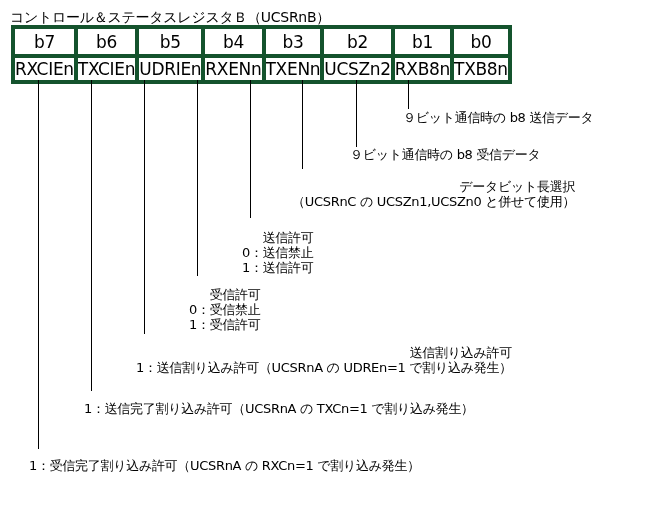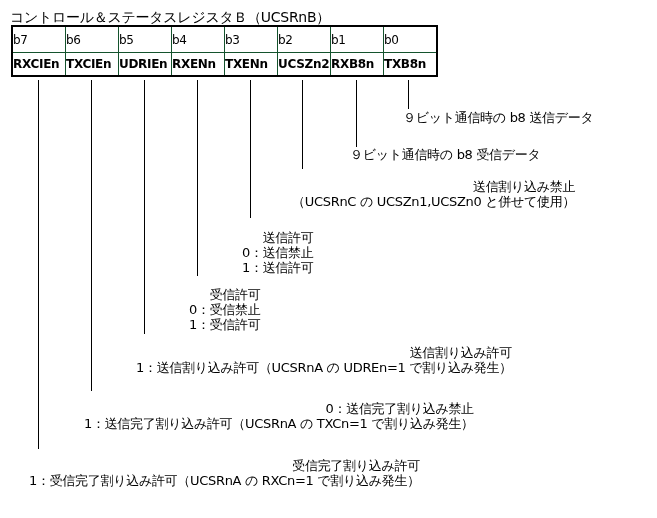--- a/index.html
+++ b/index.html
@@ -10,25 +10,25 @@
     .title {
       position: absolute; left: 10px; top: 8px; font-size: 14px; line-height: 18px;
       white-space: nowrap; letter-spacing: -0.3px;
     }
     table.reg {
       position: absolute; left: 11px; top: 25px;
       border-collapse: collapse; border: 2px solid #000;
       table-layout: fixed;
     }
     table.reg td {
-      border: 1px solid #14532d; width: 52px; padding: 0; 
-      font-size: 12px; white-space: nowrap; overflow: hidden; letter-spacing: -0.3px;
+      border: 4px solid #14532d; width: 52px; padding: 0; text-align: center;
+      font-size: 17px; white-space: nowrap; overflow: hidden; letter-spacing: -0.3px;
     }
     table.reg tr.bits td { height: 25px; }
-    table.reg tr.names td { height: 22px; font-weight: bold; }
+    table.reg tr.names td { height: 22px; }
     .vline { position: absolute; width: 1px; background: #000; }
     .desc {
       position: absolute; font-size: 13px; line-height: 15px; white-space: nowrap; letter-spacing: -0.3px; text-align: right;
     }
     .desc div { white-space: nowrap; }
   </style>
 </head>
 <body>
 
 <div class="title">コントロール＆ステータスレジスタＢ（UCSRnB）</div>
@@ -69,21 +69,21 @@
 
 <div class="desc" style="left:403px; top:110px;">
   <div>９ビット通信時の b8 送信データ</div>
 </div>
 
 <div class="desc" style="left:350px; top:147px;">
   <div>９ビット通信時の b8 受信データ</div>
 </div>
 
 <div class="desc" style="left:292px; top:179px;">
-  <div>送信割り込み禁止</div>
+  <div>データビット長選択</div>
   <div>（UCSRnC の UCSZn1,UCSZn0 と併せて使用）</div>
 </div>
 
 <div class="desc" style="left:242px; top:230px;">
   <div>送信許可</div>
   <div>0：送信禁止</div>
   <div>1：送信許可</div>
 </div>
 
 <div class="desc" style="left:189px; top:287px;">
@@ -91,20 +91,18 @@
   <div>0：受信禁止</div>
   <div>1：受信許可</div>
 </div>
 
 <div class="desc" style="left:136px; top:345px;">
   <div>送信割り込み許可</div>
   <div>1：送信割り込み許可（UCSRnA の UDREn=1 で割り込み発生）</div>
 </div>
 
 <div class="desc" style="left:84px; top:401px;">
-  <div>0：送信完了割り込み禁止</div>
   <div>1：送信完了割り込み許可（UCSRnA の TXCn=1 で割り込み発生）</div>
 </div>
 
 <div class="desc" style="left:29px; top:458px;">
-  <div>受信完了割り込み許可</div>
   <div>1：受信完了割り込み許可（UCSRnA の RXCn=1 で割り込み発生）</div>
 </div>
 
 </body></html>

